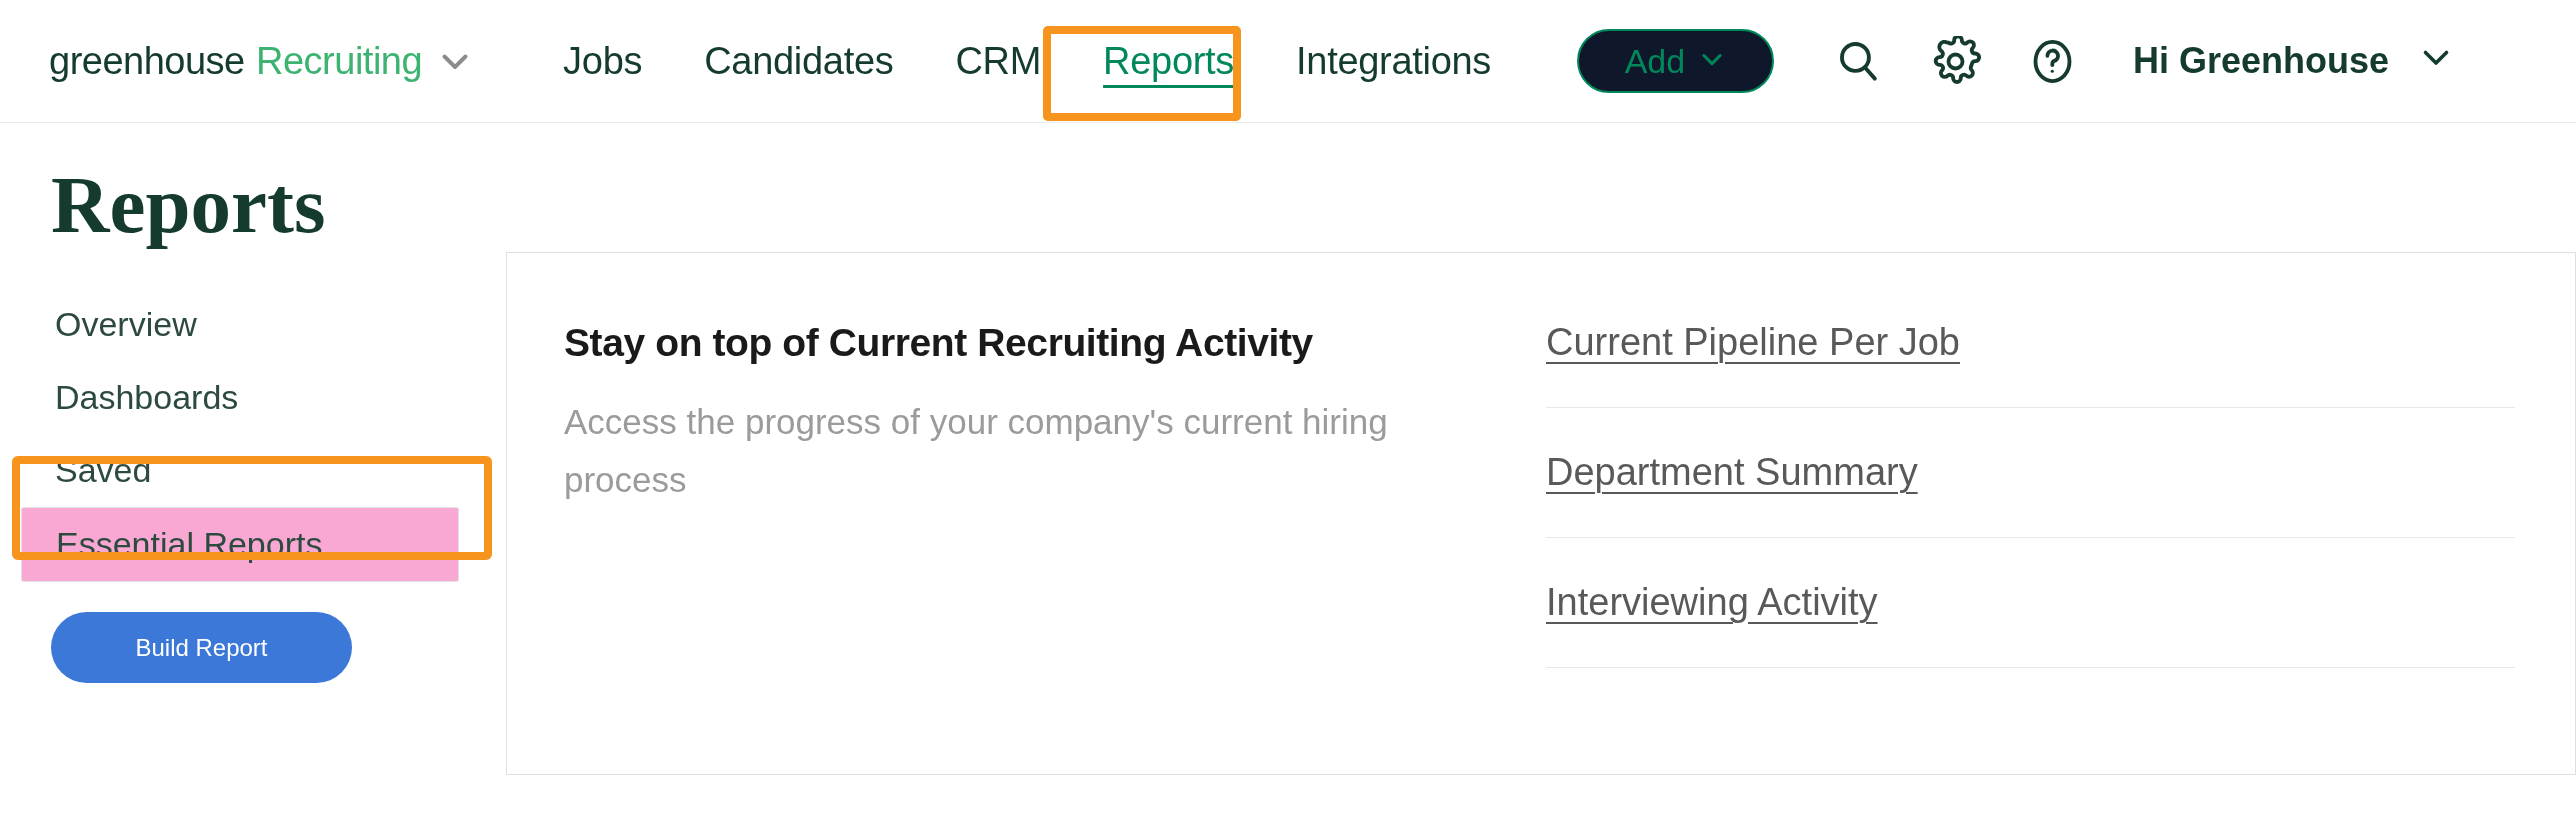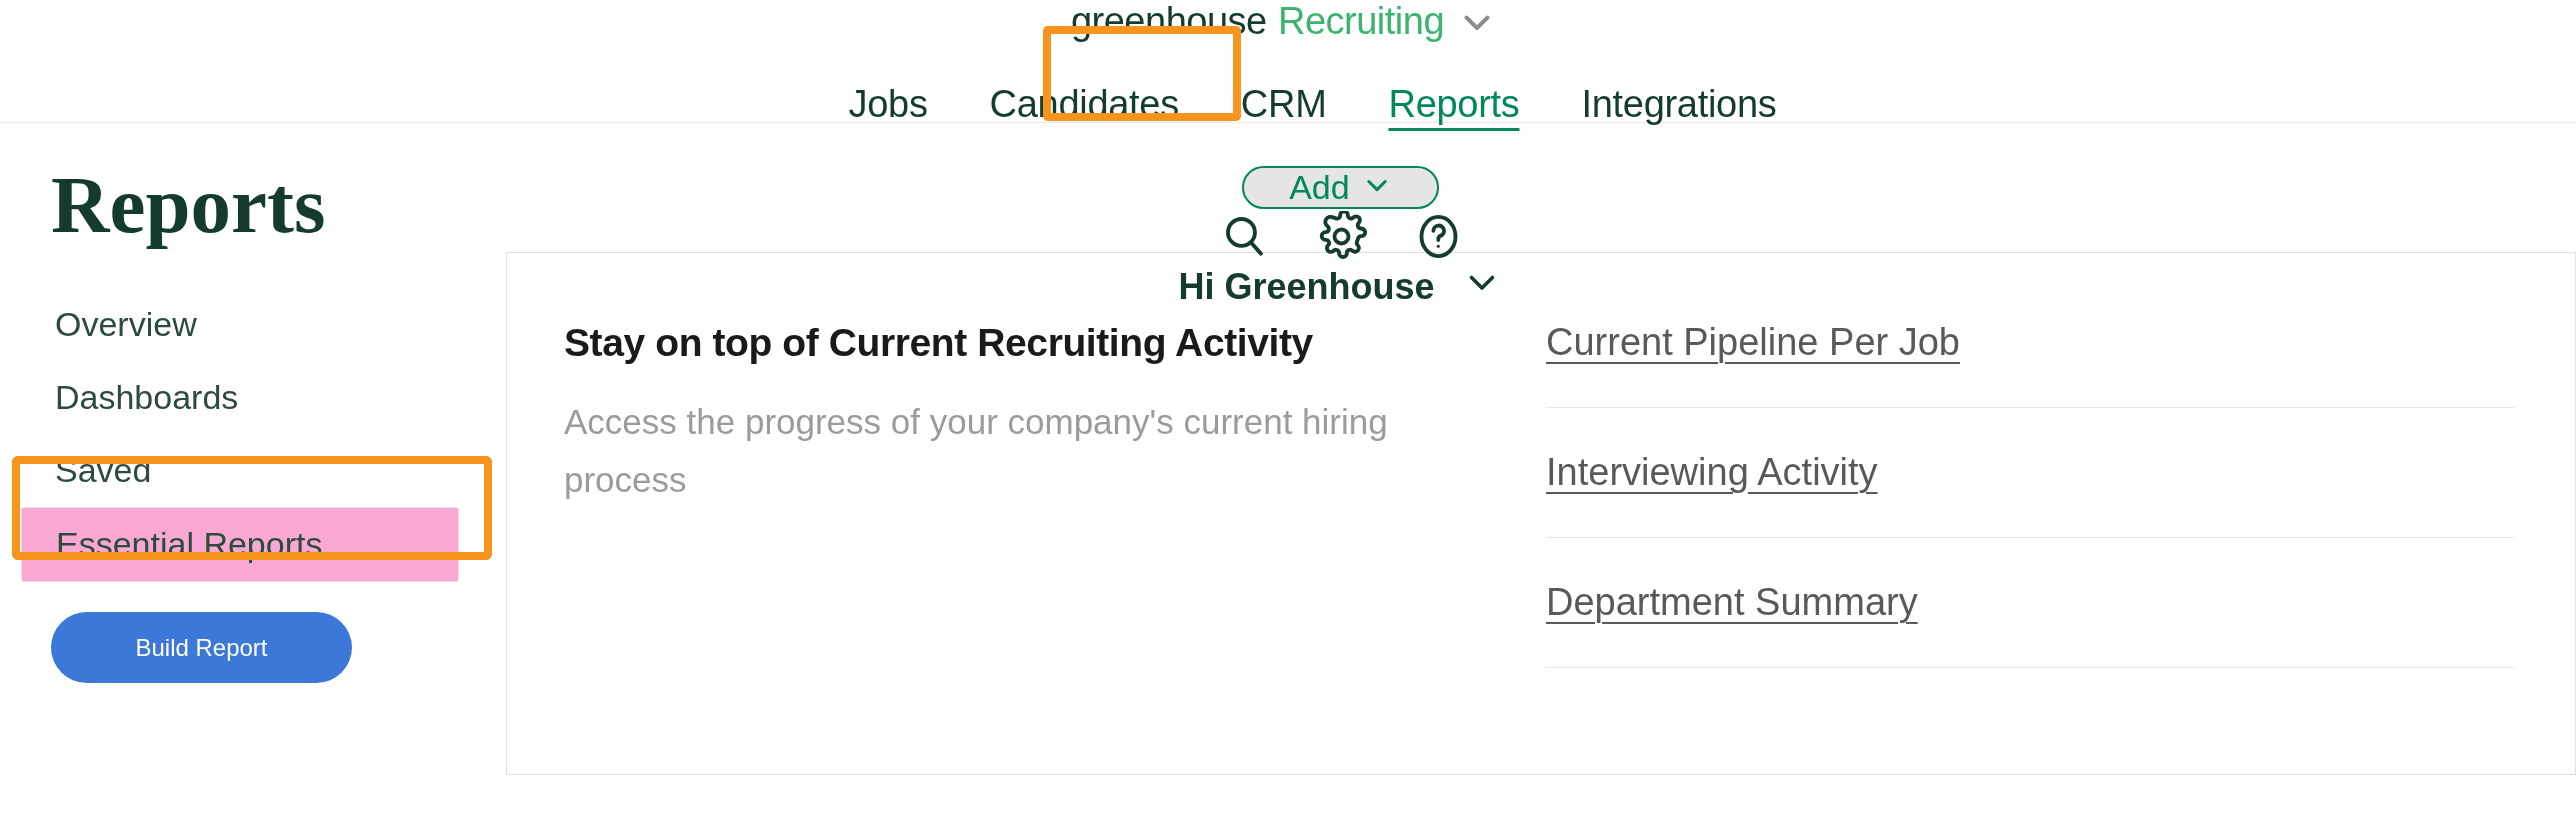--- a/index.html
+++ b/index.html
@@ -14,21 +14,20 @@
 
   
   .topnav {
     position: relative;
     height: 123px;
     border-bottom: 1.9px solid #ebebeb;
     display: flex;
     align-items: center;
     padding: 0 0 0 49px;
     background: #ffffff;
-    flex-direction: column;
   }
 
   .brand {
     display: flex;
     align-items: center;
     gap: 0px;
     white-space: nowrap;
     margin-right: 59px;
   }
   .brand-green {
@@ -84,21 +83,21 @@
     width: 197px;
     height: 64px;
     border: 2.8px solid #00875a;
     border-radius: 32px;
     color: #00875a;
     font-size: 34px;
     display: flex;
     align-items: center;
     justify-content: center;
     gap: 13.2px;
-    background: #e5e5e5;
+    background: #0f172a;
     cursor: pointer;
     white-space: nowrap;
   }
 
   .icon-group {
     display: flex;
     align-items: center;
     margin-left: 57px;
     gap: 42px;
   }
@@ -315,22 +314,22 @@
     <div class="card-left">
       <div class="card-heading">Stay on top of Current Recruiting Activity</div>
       <div class="card-sub">Access the progress of your company's current hiring process</div>
     </div>
 
     <div class="card-right">
       <div class="report-link-row">
         <a class="report-link" href="#">Current Pipeline Per Job</a>
       </div>
       <div class="report-link-row">
+        <a class="report-link" href="#">Department Summary</a>
+      </div>
+      <div class="report-link-row">
         <a class="report-link" href="#">Interviewing Activity</a>
       </div>
-      <div class="report-link-row">
-        <a class="report-link" href="#">Department Summary</a>
-      </div>
     </div>
 
   </div>
 </div>
 
 
 </body></html>

